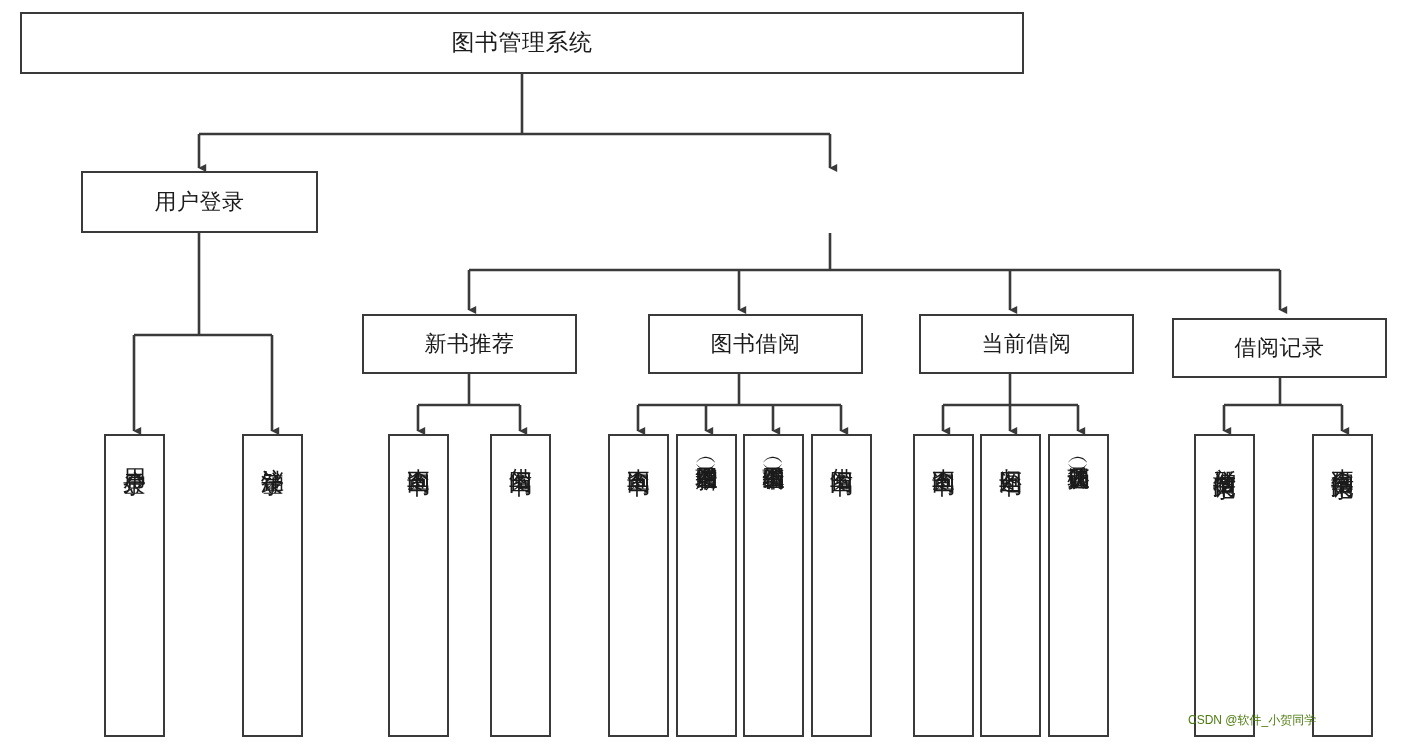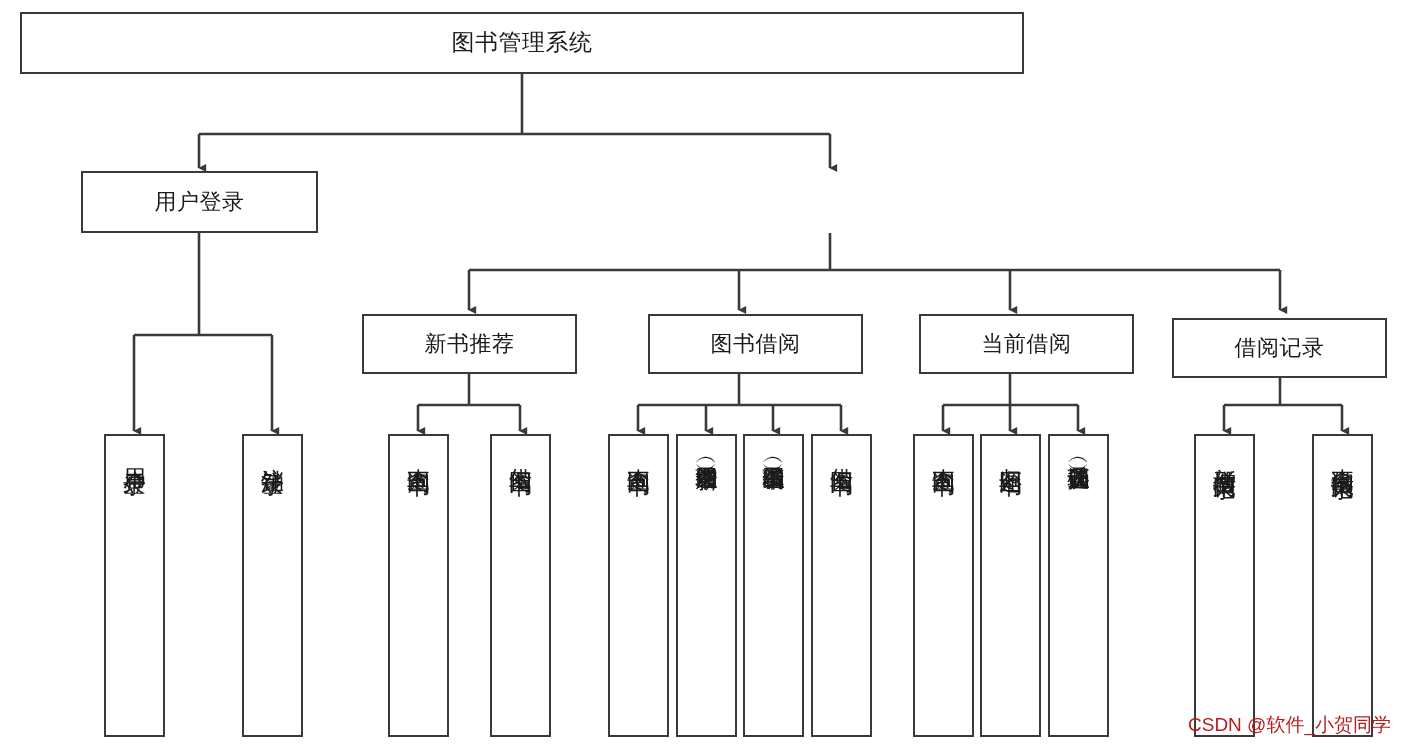--- a/index.html
+++ b/index.html
@@ -61,22 +61,22 @@
     line-height: 1.0;
     letter-spacing: 2px;
     white-space: nowrap;
   }
   .node.vert.tall-text .node-label {
     font-size: 22px;
     letter-spacing: 0px;
   }
   .watermark {
     position: absolute;
-    color: #b91c1c;
-    font-size: 19px;
+    color: #4d7c0f;
+    font-size: 12px;
     white-space: nowrap;
     user-select: none;
   }
 </style>
 </head>
 <body>
 
 <div id="diagram-root">
 
   <svg class="connector-layer" viewBox="0 0 1405 747" xmlns="http://www.w3.org/2000/svg">

